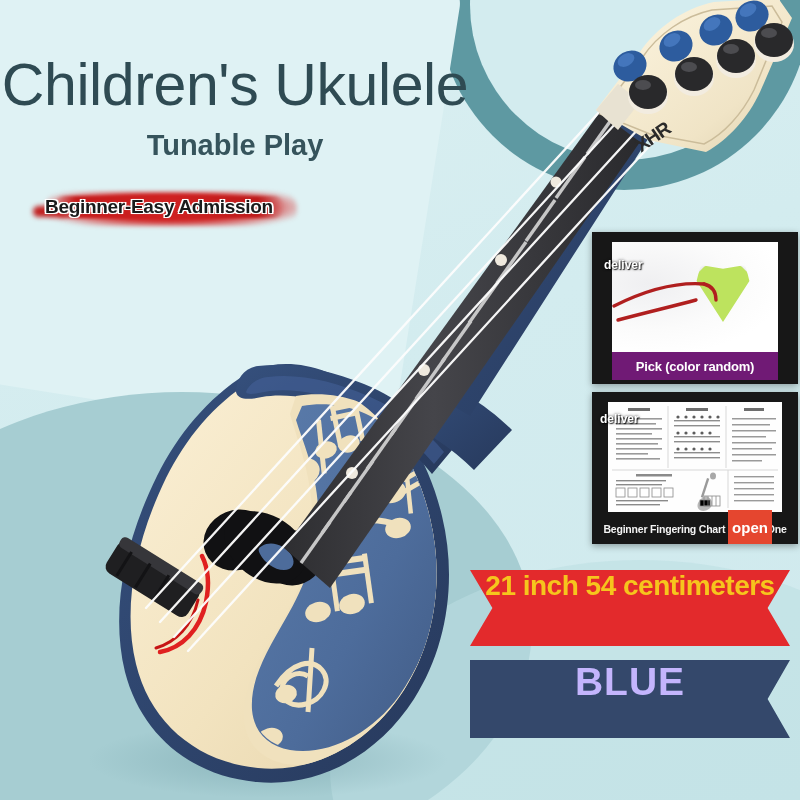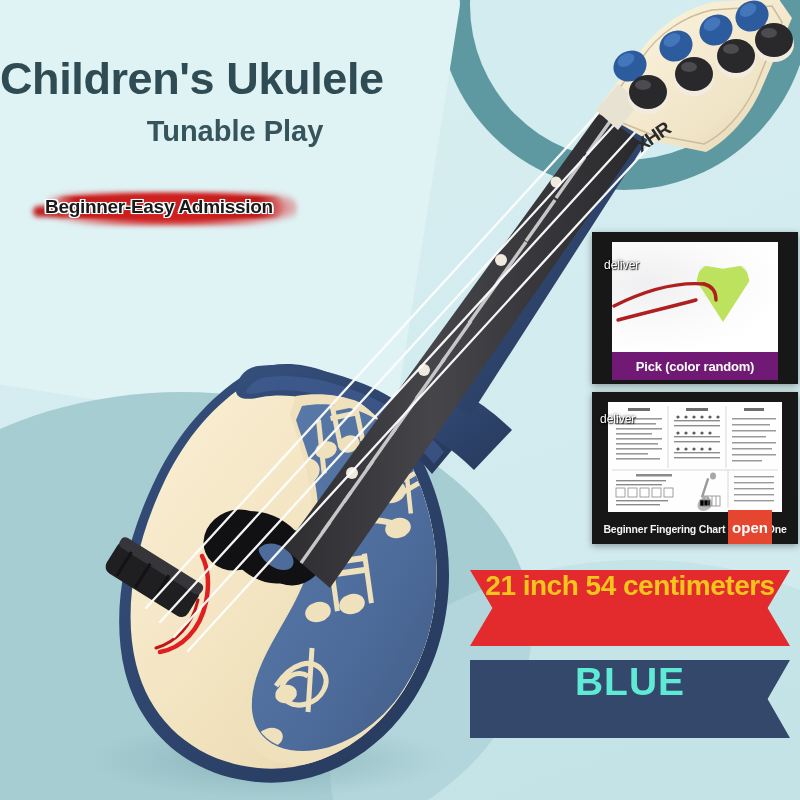--- a/index.html
+++ b/index.html
@@ -19,22 +19,22 @@
     border-radius:50%;background:#d3ecef;}
   .bg-left-panel{position:absolute;left:-70px;top:-60px;width:500px;height:470px;
     background:#dff2f4;transform:rotate(9deg);border-radius:26px;}
   .bg-blob{position:absolute;left:-168px;top:392px;width:700px;height:470px;
     border-radius:50% 50% 46% 54%/54% 50% 50% 46%;background:#a6cdd2;}
   .bg-blob2{position:absolute;left:330px;top:560px;width:620px;height:420px;
     border-radius:50%;background:#bcdee2;opacity:.55;}
 
   
   .headline-wrap{position:absolute;left:0;top:56px;width:470px;}
-  .title-main{font-size:45px;font-weight:700;color:#2f4b53;letter-spacing:-.4px;
-    line-height:1;}
+  .title-main{font-size:59px;font-weight:400;color:#2f4b53;letter-spacing:-.4px;
+    text-align:center;line-height:1;}
   .title-sub{font-size:29px;font-weight:700;color:#36545c;text-align:center;
     margin-top:16px;line-height:1;}
 
   .redstroke{position:absolute;left:45px;top:192px;width:252px;height:34px;}
   .redstroke .smear{position:absolute;left:0;top:0;width:100%;height:100%;
     background:radial-gradient(ellipse 56% 70% at 50% 45%,#d51f1f 0%,#cf2020 55%,rgba(214,40,40,.55) 78%,rgba(220,80,80,0) 100%);
     filter:blur(2.2px);border-radius:16px;}
   .redstroke .smear2{position:absolute;left:8px;top:4px;width:232px;height:22px;
     background:linear-gradient(90deg,rgba(190,22,22,0) 0%,#c41b1b 10%,#cf2121 50%,#bd1a1a 88%,rgba(190,22,22,0) 100%);
     filter:blur(1.4px);border-radius:12px;}
@@ -56,40 +56,40 @@
   .pick-photo{left:20px;top:10px;width:166px;height:110px;
     background:radial-gradient(ellipse at 22% 38%,#efeff1 0%,#fbfbfb 48%,#ffffff 75%);}
   .pick-shape{position:absolute;left:78px;top:18px;width:66px;height:62px;
     background:#bde35e;
     border-radius:50% 50% 50% 50%/62% 62% 38% 38%;
     clip-path:polygon(50% 100%,10% 34%,16% 8%,50% 14%,84% 8%,90% 34%);
     filter:drop-shadow(0 1px 2px rgba(0,0,0,.18));}
   .pick-cap{position:absolute;left:20px;top:120px;width:166px;height:28px;
     background:#701a75;color:#fff;font-size:13px;font-weight:700;
     display:flex;align-items:center;justify-content:center;letter-spacing:-.2px;}
-  .deliver-tag{position:absolute;font-size:12px;font-weight:400;color:#ffffff;
+  .deliver-tag{position:absolute;font-size:12px;font-weight:700;color:#ffffff;
     text-shadow:0 0 3px rgba(0,0,0,.9),1px 1px 1px rgba(0,0,0,.8);z-index:5;}
 
   .chart-photo{left:16px;top:10px;width:174px;height:110px;background:#fdfdfd;}
   .chart-cap{position:absolute;left:0;top:124px;width:206px;height:26px;
     display:flex;align-items:center;justify-content:center;
     font-size:10.5px;font-weight:700;color:#f4f4f4;letter-spacing:-.2px;}
   .open-badge{position:absolute;left:136px;top:118px;width:44px;height:34px;
     background:#e5462f;display:flex;align-items:center;justify-content:center;
     color:#fff;font-size:15px;font-weight:700;}
 
   
   .ribbon{position:absolute;display:flex;align-items:flex-start;justify-content:center;
     clip-path:polygon(0 0,100% 0,100% 100%,0 100%,6% 50%);}
   .ribbon-size{left:470px;top:570px;width:320px;height:76px;background:#e32a2c;
     clip-path:polygon(0 0,100% 0,93% 50%,100% 100%,0 100%,7% 50%);}
   .ribbon-size span{color:#f6c51d;font-size:28px;font-weight:700;letter-spacing:-.5px;}
   .ribbon-color{left:470px;top:660px;width:320px;height:78px;background:#34486b;
     clip-path:polygon(0 0,100% 0,93% 50%,100% 100%,0 100%,0 100%);}
-  .ribbon-color span{color:#5eead4;font-size:39px;font-weight:700;letter-spacing:1px;}
+  .ribbon-color span{color:#c4b5fd;font-size:39px;font-weight:700;letter-spacing:1px;}
 </style>
 </head>
 <body>
 
 <div id="stage">
 
   <div class="bg-arc-outer"></div>
   <div class="bg-arc-inner"></div>
   <div class="bg-left-panel"></div>
   <div class="bg-blob"></div>

